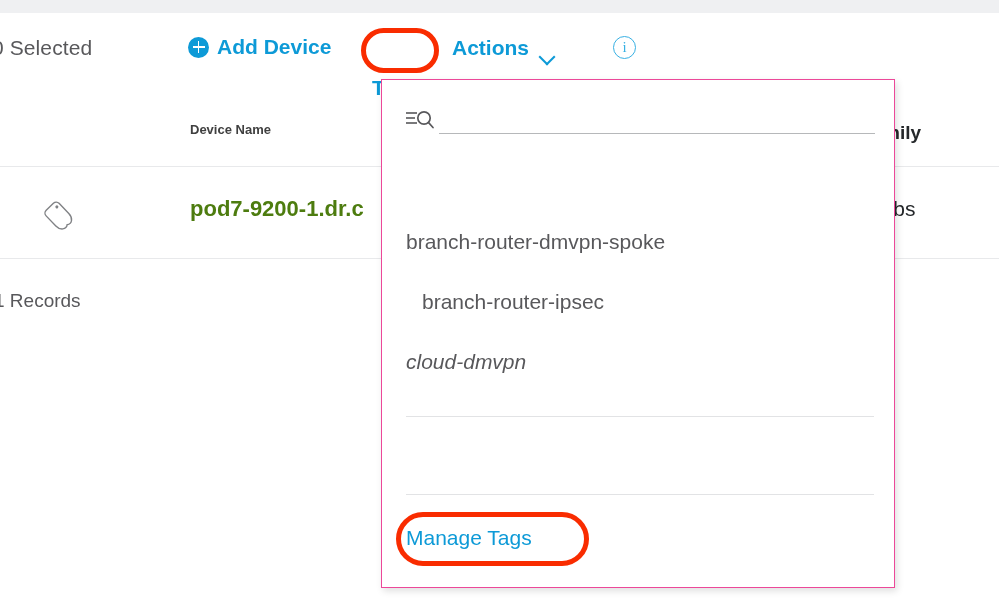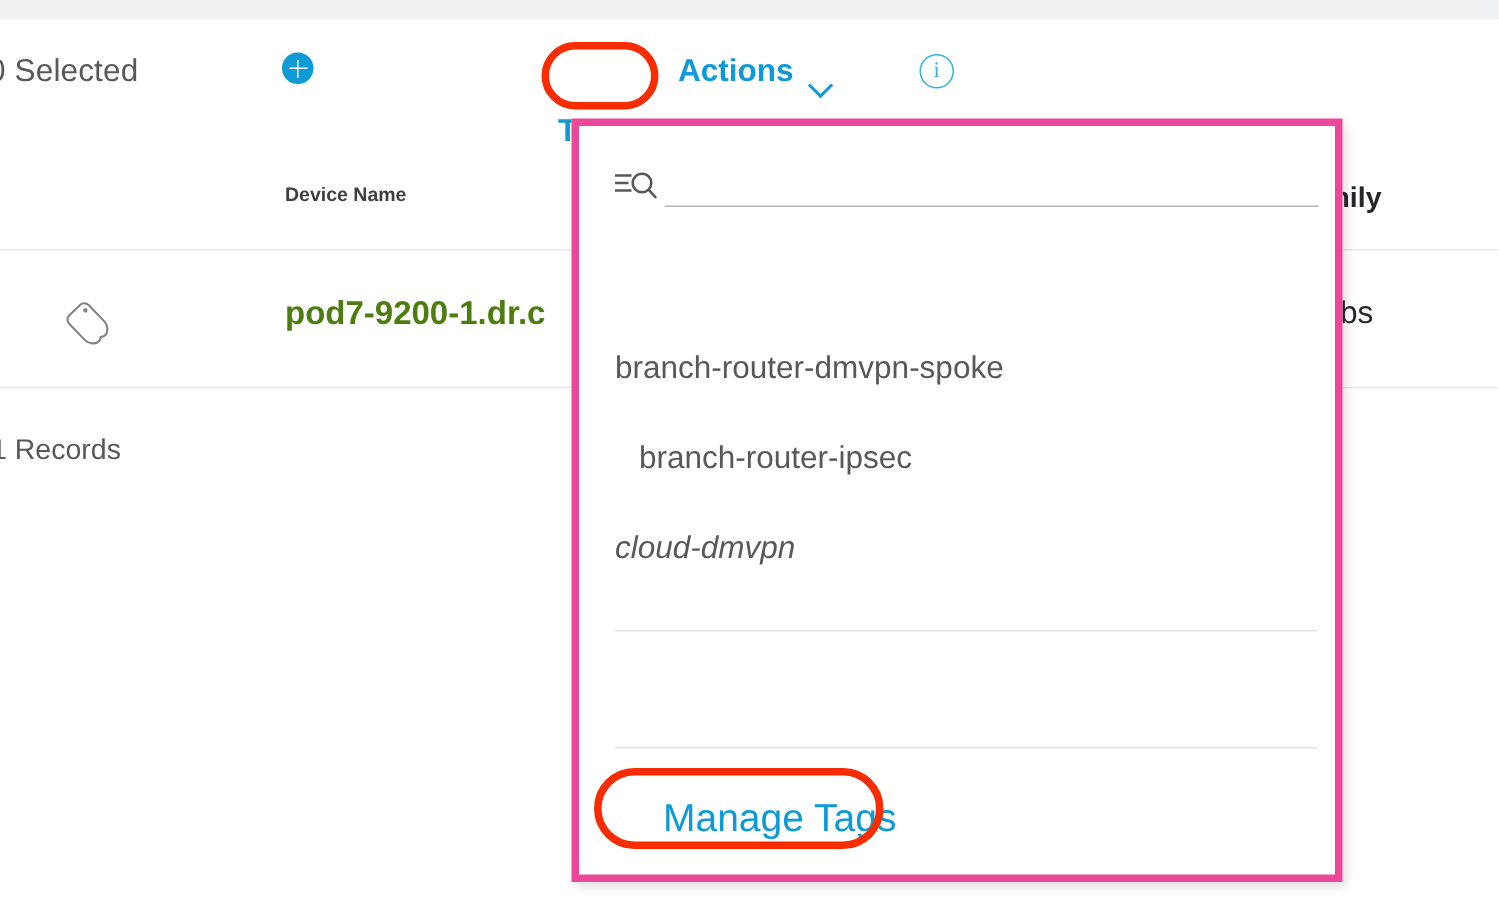--- a/index.html
+++ b/index.html
@@ -235,21 +235,21 @@
   }
 
   
   .dropdown {
     position: absolute;
     left: 381px;
     top: 79px;
     width: 514px;
     height: 509px;
     background: #ffffff;
-    border: 5px solid #ec4899;
+    border: 1px solid #ec4899;
     box-sizing: border-box;
     box-shadow: 2px 3px 7px rgba(0,0,0,0.13);
     z-index: 30;
   }
   .dd-search-row {
     position: absolute;
     left: 23px;
     top: 22px;
     width: 470px;
     height: 32px;
@@ -296,39 +296,39 @@
     width: 468px;
     height: 1px;
     background: #e2e3e5;
   }
   .dd-divider-1 { top: 336px; }
   .dd-divider-2 { top: 414px; }
 
   .dd-action {
     position: absolute;
     left: 24px;
-    font-size: 26px;
+    font-size: 21px;
     color: #0d9ad7;
     white-space: nowrap;
     cursor: pointer;
-    margin-left: 32px;
   }
   .dd-manage { top: 446px; }
 </style>
 </head>
 <body>
 
 <div class="top-strip"></div>
 
 <div class="toolbar">
 
   <div class="selected-count">0 Selected</div>
 
   <div class="add-device">
     <span class="plus-circle"></span>
+    <span class="link-label">Add Device</span>
   </div>
 
   <div class="tag-btn">Tag</div>
 
   <div class="actions-btn">
     <span class="link-label">Actions</span>
     <span class="chevron-down"></span>
   </div>
 </div>
 

